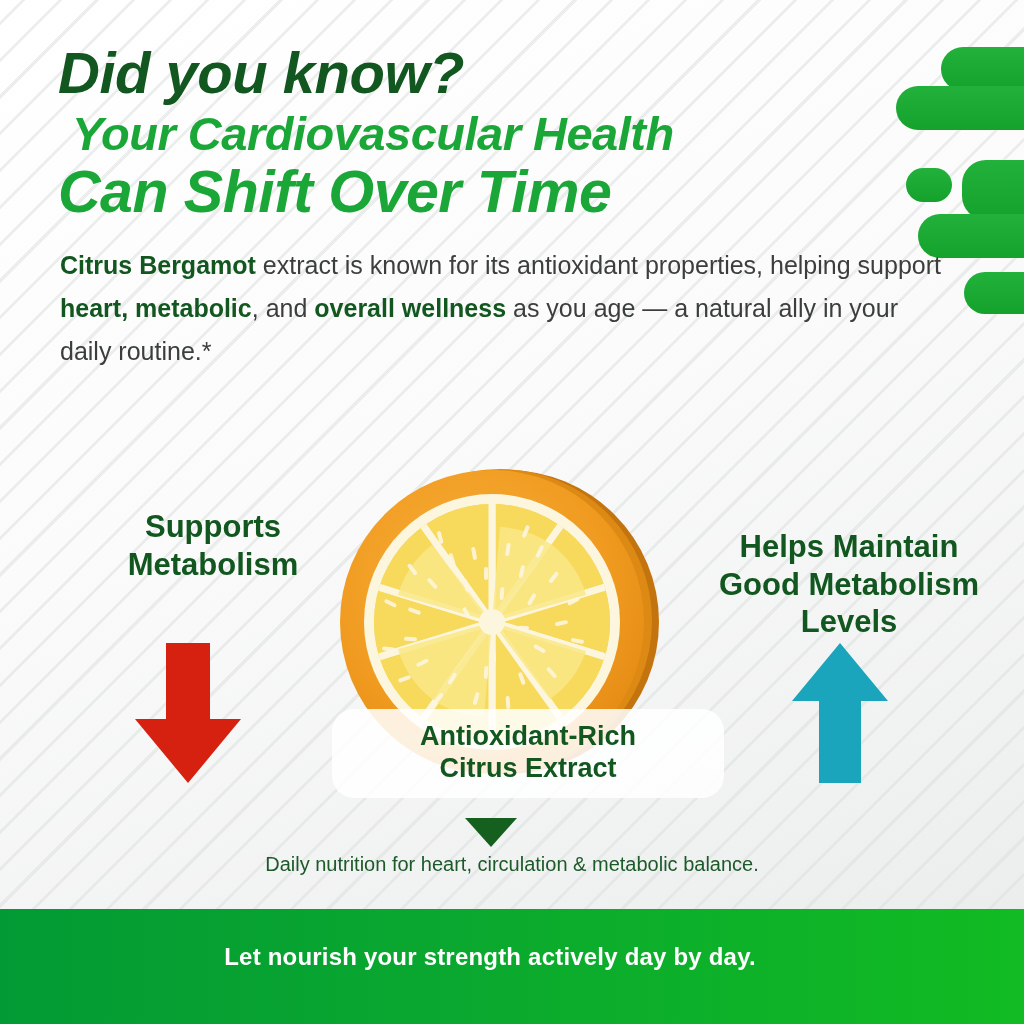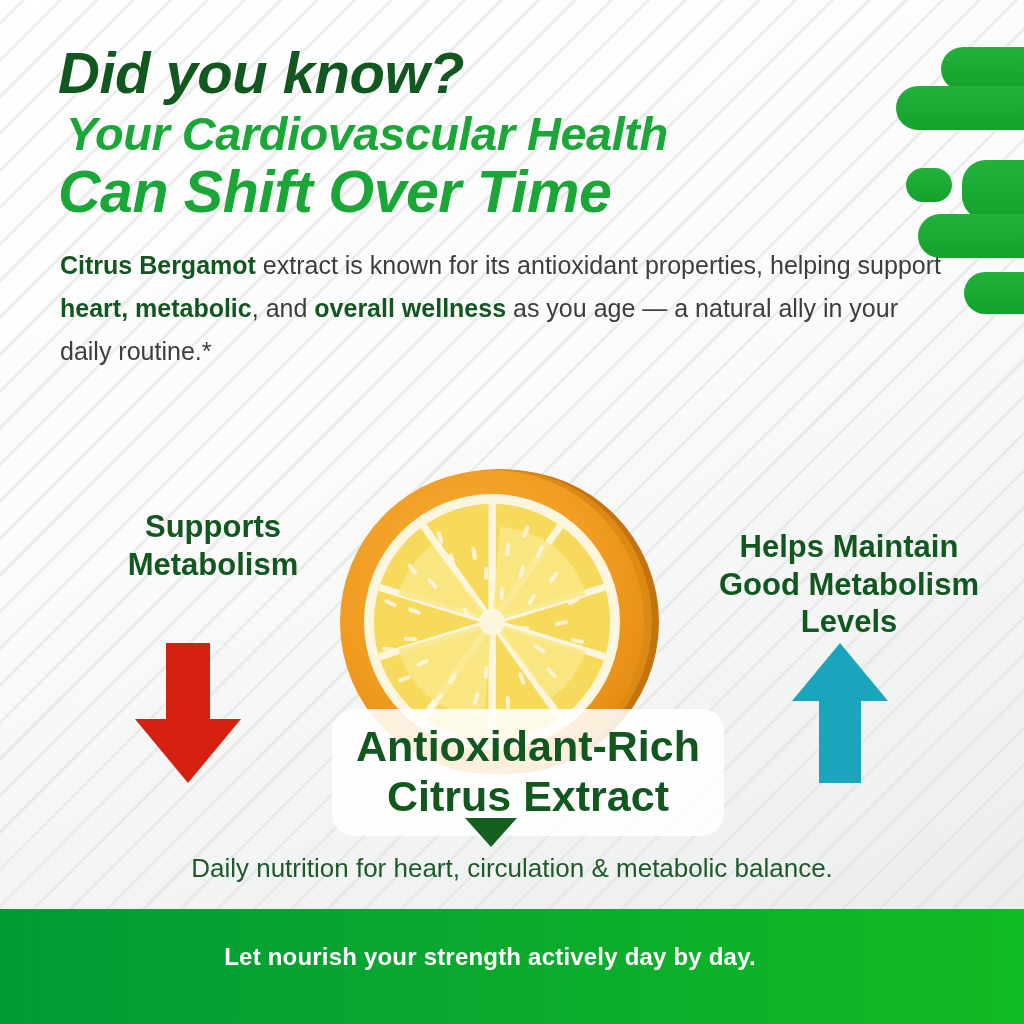--- a/index.html
+++ b/index.html
@@ -28,21 +28,21 @@
   .b6{left:964px;top:272px;width:100px;height:42px;border-radius:21px;}
 
   
   .headings{position:absolute;left:58px;top:44px;width:840px;}
   .h-line{
     font-weight:700;font-style:italic;
     letter-spacing:-0.5px;line-height:1.0;
     white-space:nowrap;
   }
   .h1{font-size:58px;color:#12571f;margin:0 0 8px 0;}
-  .h2{font-size:47px;color:#1aa737;margin:0 0 6px 8px;}
+  .h2{font-size:47px;color:#1aa737;margin:0 0 6px 14px;}
   .h3{font-size:59px;color:#1aa737;margin:0;}
 
   
   .body-copy{
     position:absolute;left:60px;top:244px;width:890px;
     font-size:25px;line-height:1.72;color:#3a3f3c;
     font-weight:400;
   }
   .body-copy b{color:#12571f;font-weight:700;}
 
@@ -69,36 +69,36 @@
   
   .badge{
     position:absolute;left:316px;top:269px;width:392px;
     background:rgba(255,255,255,0.86);
     border-radius:22px;
     padding:12px 10px 14px 10px;
     box-sizing:border-box;
     text-align:center;
   }
   .badge-text{
-    font-weight:700;font-size:43px;line-height:1.17;color:#12571f;
+    font-weight:700;font-size:27px;line-height:1.17;color:#12571f;
   }
 
   
   .tri-down{
     position:absolute;left:465px;top:818px;
     width:0;height:0;
     border-left:26px solid transparent;
     border-right:26px solid transparent;
     border-top:29px solid #16601f;
   }
 
   
   .caption{
     position:absolute;left:0;top:853px;width:1024px;
-    text-align:center;font-size:26px;color:#1d5a2a;font-weight:400;
+    text-align:center;font-size:20px;color:#1d5a2a;font-weight:400;
   }
 
   
   .footer{
     position:absolute;left:0;top:909px;width:1024px;height:115px;
     background:linear-gradient(90deg,#029a34 0%,#0aa82f 45%,#11bb22 100%);
   }
   .footer-text{
     position:absolute;left:0;top:34px;width:980px;text-align:center;
     color:#ffffff;font-size:24px;font-weight:700;

